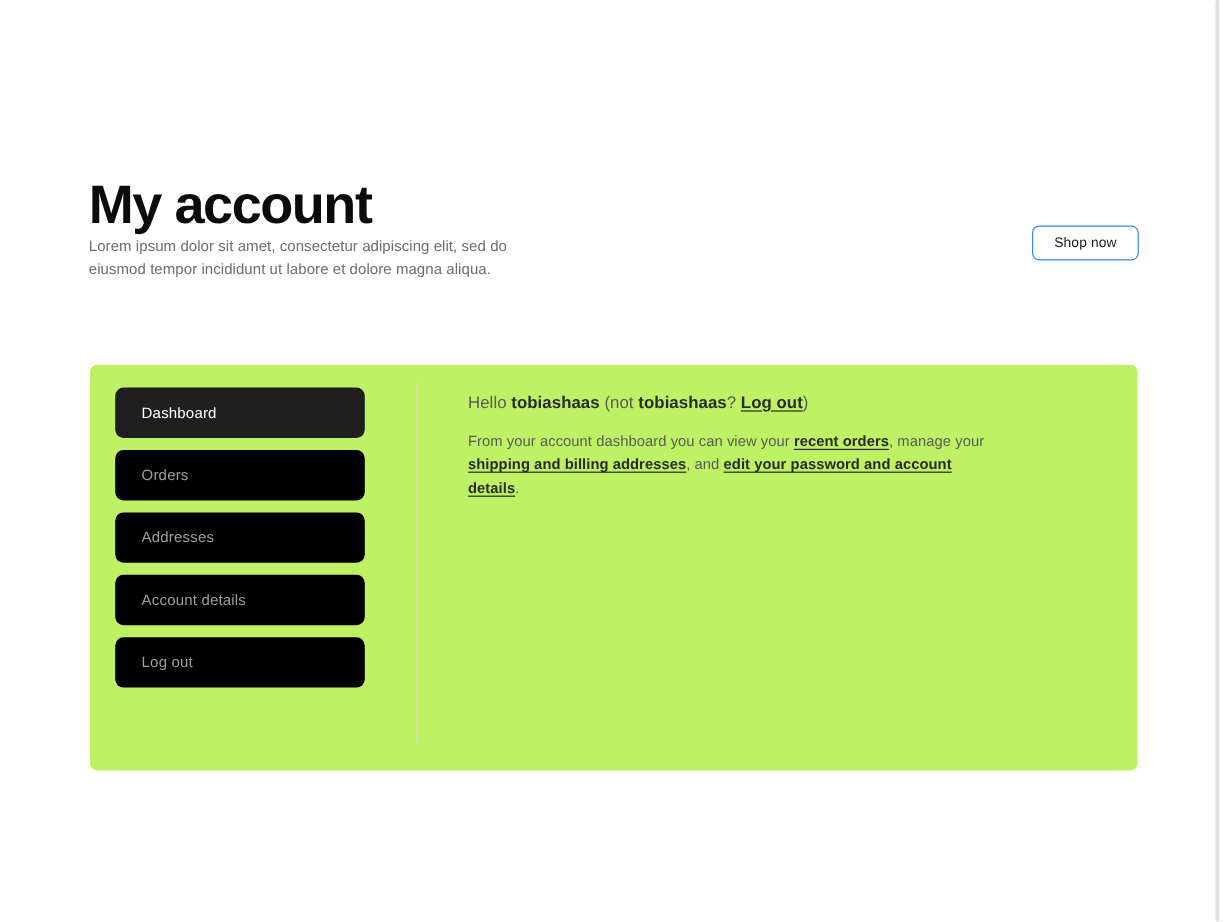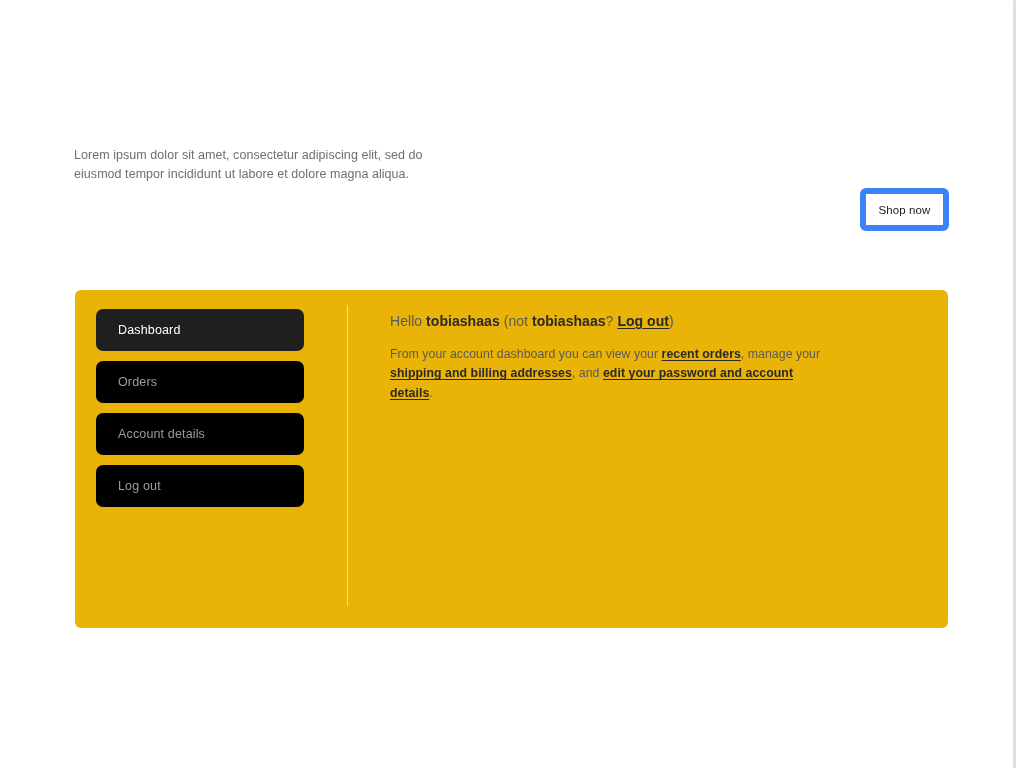--- a/index.html
+++ b/index.html
@@ -61,42 +61,42 @@
     color: #6e6e6e;
     max-width: 372px;
     letter-spacing: 0.05px;
   }
 
   .shop-now-button {
     position: absolute;
     left: 860px;
     top: 188px;
     width: 89px;
-    height: 43px;
-    border: 6px solid #3b82f6;
+    height: 29px;
+    border: 1px solid #3b82f6;
     border-radius: 6px;
     background: #ffffff;
     color: #1a1a1a;
     font-size: 11.5px;
     font-family: "Liberation Sans", sans-serif;
     display: flex;
     align-items: center;
     justify-content: center;
     cursor: pointer;
     letter-spacing: 0.1px;
   }
 
   
   .account-panel {
     position: absolute;
     left: 75px;
-    top: 290px;
+    top: 304px;
     width: 873px;
     height: 338px;
-    background: #eab308;
+    background: #bef264;
     border-radius: 6px;
   }
 
   .panel-inner {
     position: relative;
     display: flex;
     height: 100%;
   }
 
   
@@ -180,31 +180,33 @@
 </head>
 <body>
 
 <div id="page">
 
   <div class="scrollbar-track">
     <div class="scrollbar-thumb"></div>
   </div>
 
   <div class="header">
+    <h1 class="page-title">My account</h1>
     <p class="page-subtitle">Lorem ipsum dolor sit amet, consectetur adipiscing elit, sed do eiusmod tempor incididunt ut labore et dolore magna aliqua.</p>
   </div>
 
   <button class="shop-now-button">Shop now</button>
 
   <div class="account-panel">
     <div class="panel-inner">
 
       <nav class="account-nav">
         <button class="nav-item is-active">Dashboard</button>
         <button class="nav-item">Orders</button>
+        <button class="nav-item">Addresses</button>
         <button class="nav-item">Account details</button>
         <button class="nav-item">Log out</button>
       </nav>
 
       <div class="panel-divider"></div>
 
       <div class="account-content">
 
         <p class="greeting-line"><span>Hello </span><span class="user-name">tobiashaas</span><span> (not </span><span class="user-name">tobiashaas</span><span>? </span><a class="inline-link">Log out</a><span>)</span></p>
 

